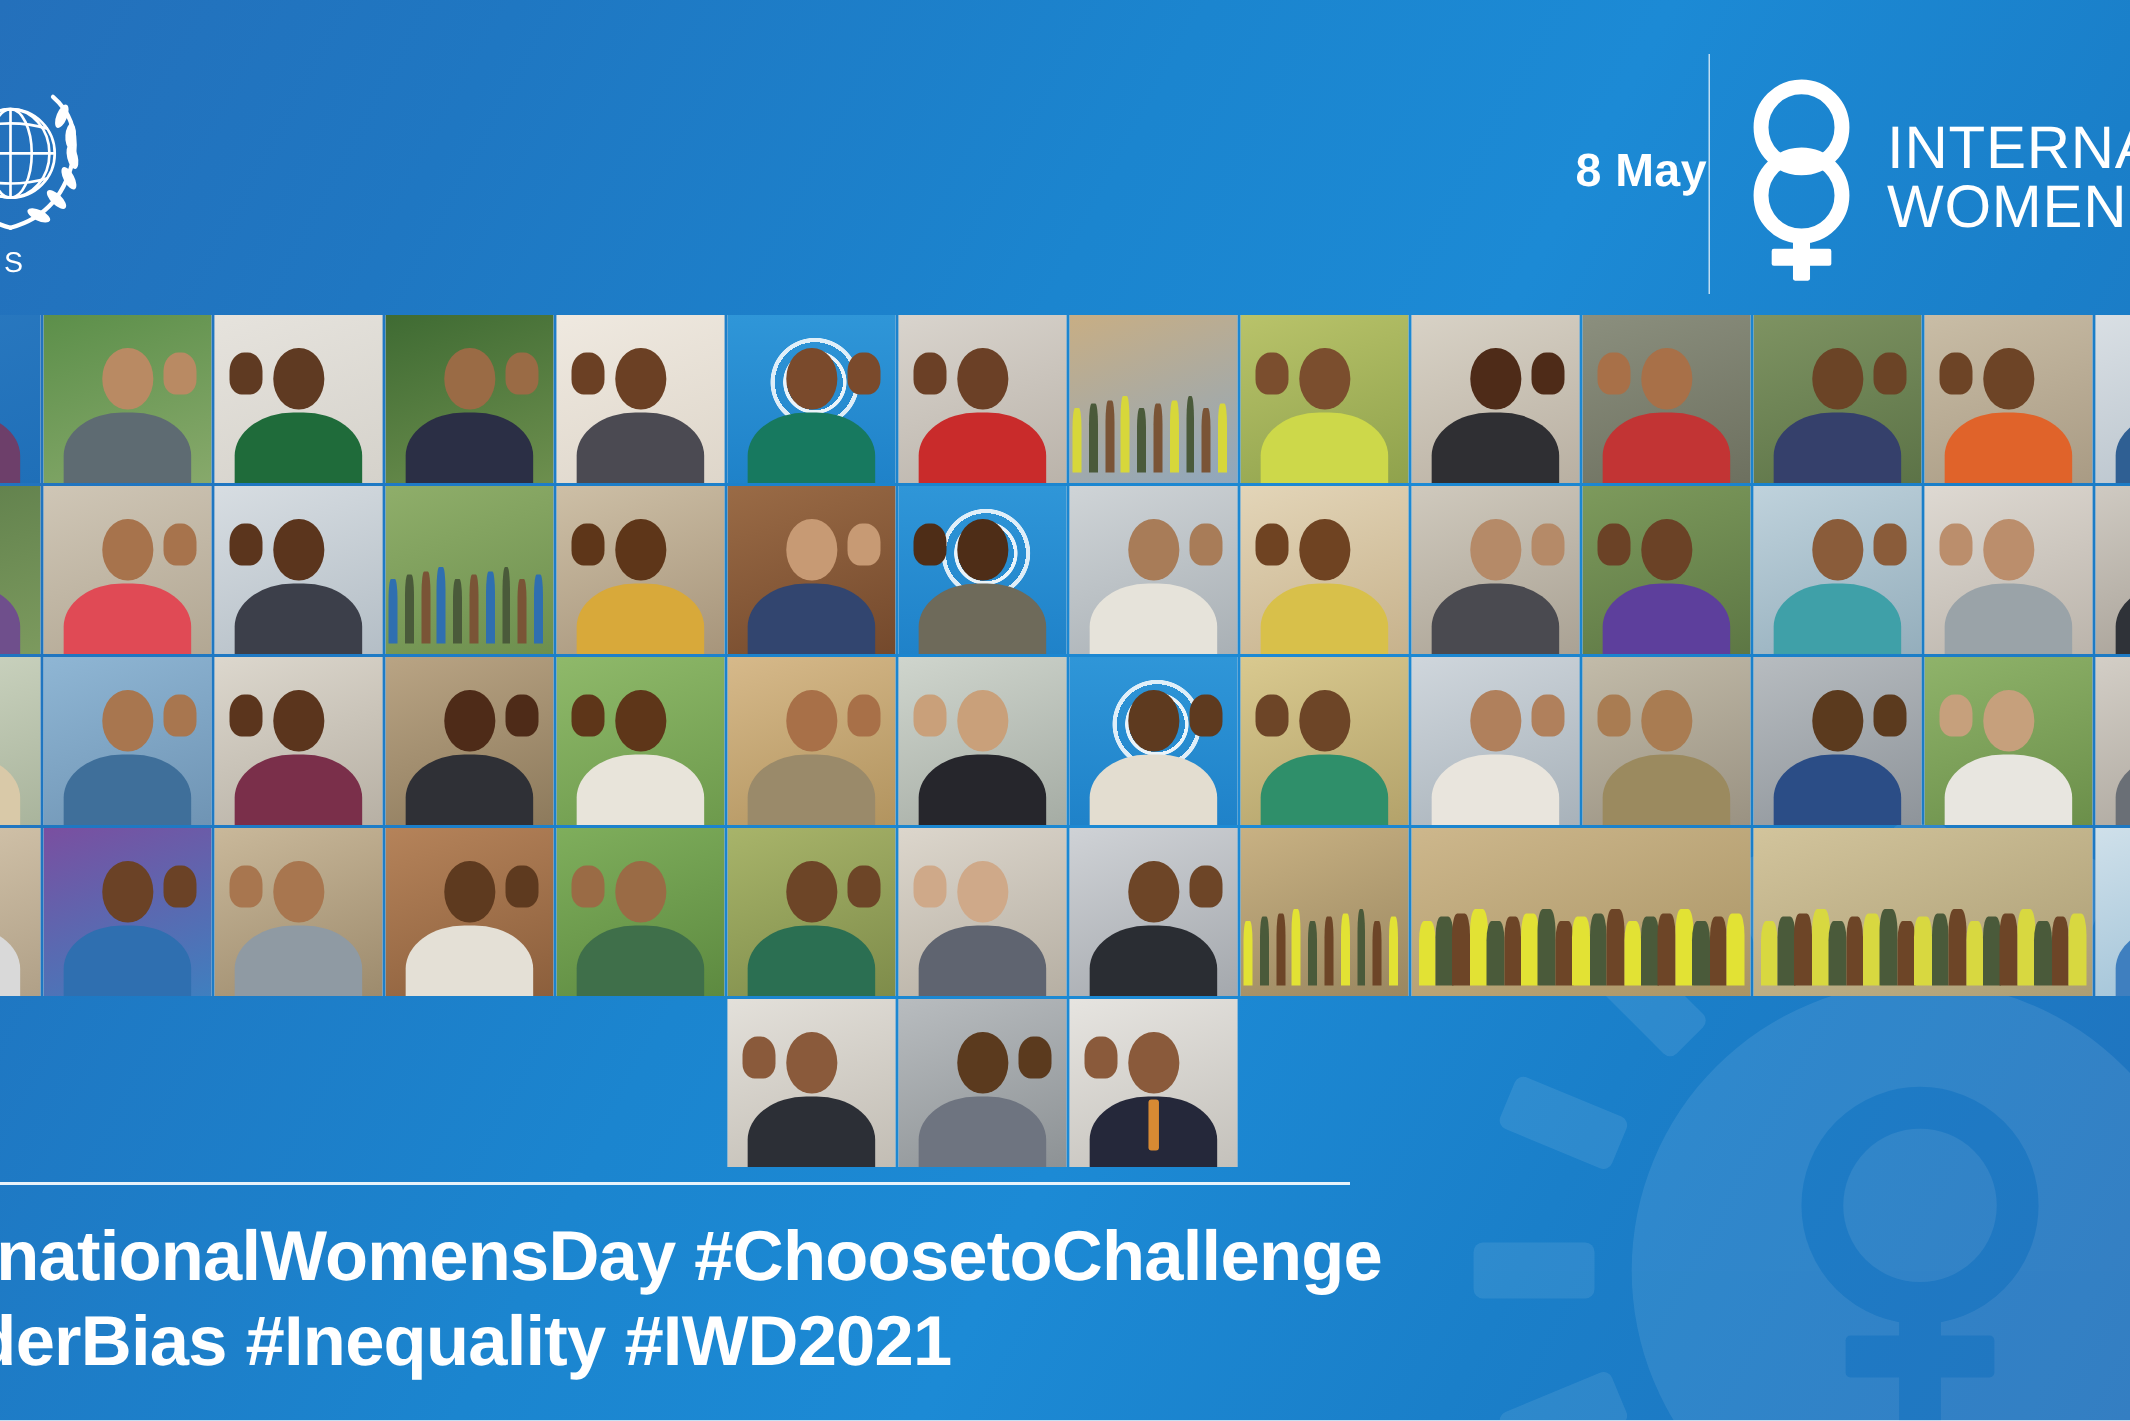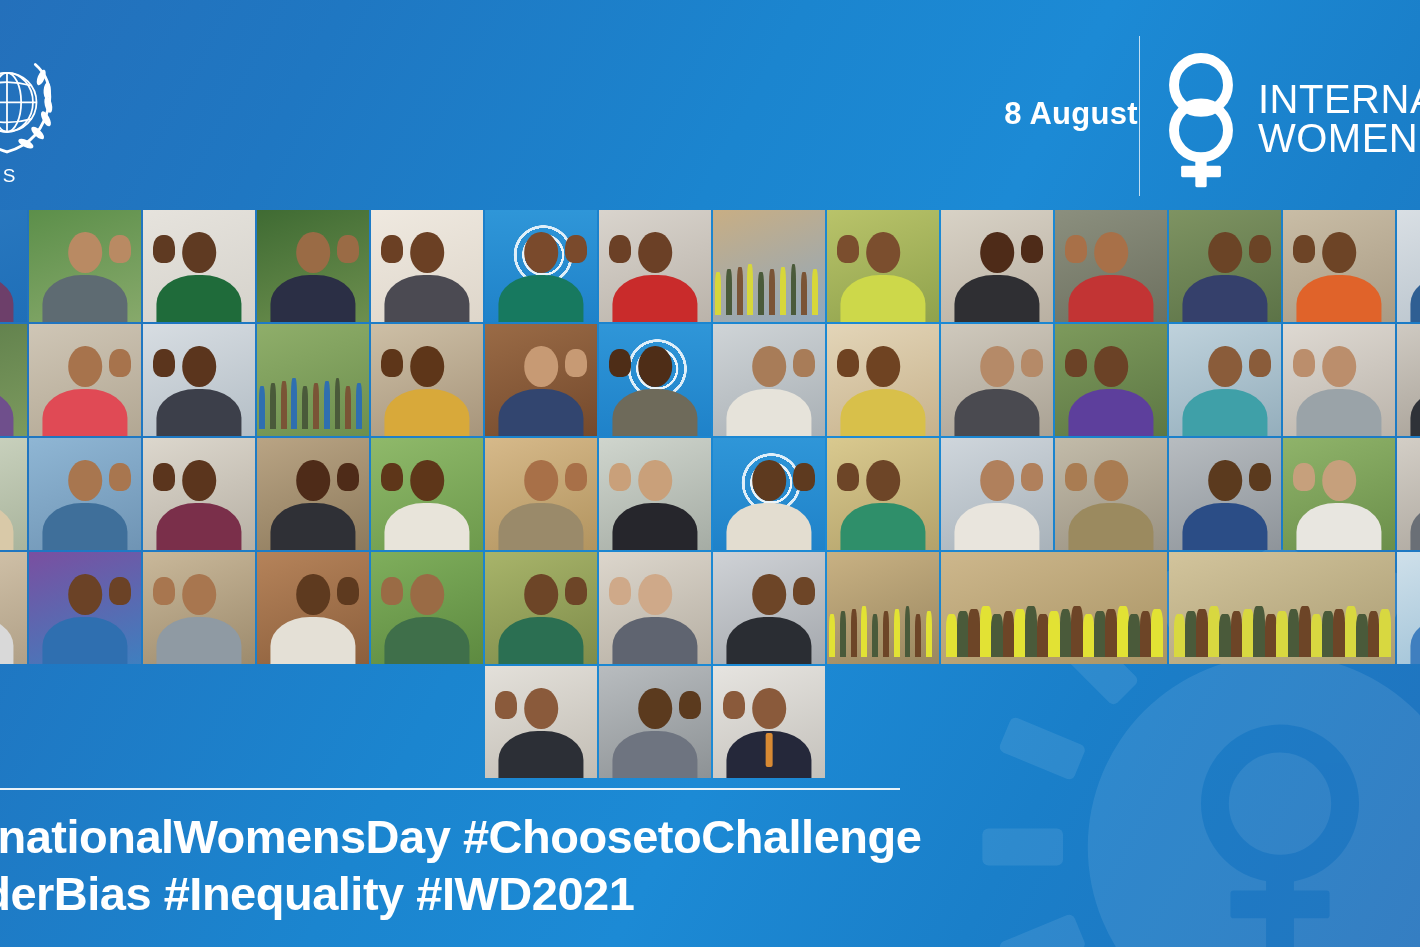--- a/index.html
+++ b/index.html
@@ -268,21 +268,21 @@
             <ellipse cx="79" cy="25" rx="7" ry="3" transform="rotate(112 79 25)"></ellipse>
             <ellipse cx="76" cy="72" rx="7" ry="3" transform="rotate(44 76 72)"></ellipse>
             <ellipse cx="66" cy="81" rx="7" ry="3" transform="rotate(26 66 81)"></ellipse>
           </g>
         </g>
       </svg>
     </div>
 
     <div class="un-wordmark">ATIONS</div>
 
-    <div class="date-label">8 August</div>
+    <div class="date-label">8 May</div>
 
     <div class="header-divider"></div>
 
     <div class="iwd-lockup">
       <div class="iwd-mark">
         <svg viewBox="0 0 60 100" aria-hidden="true">
           <g fill="none" stroke="#ffffff" stroke-width="7">
             <circle cx="30" cy="26" r="19"></circle>
             <circle cx="30" cy="58" r="19"></circle>
           </g>

